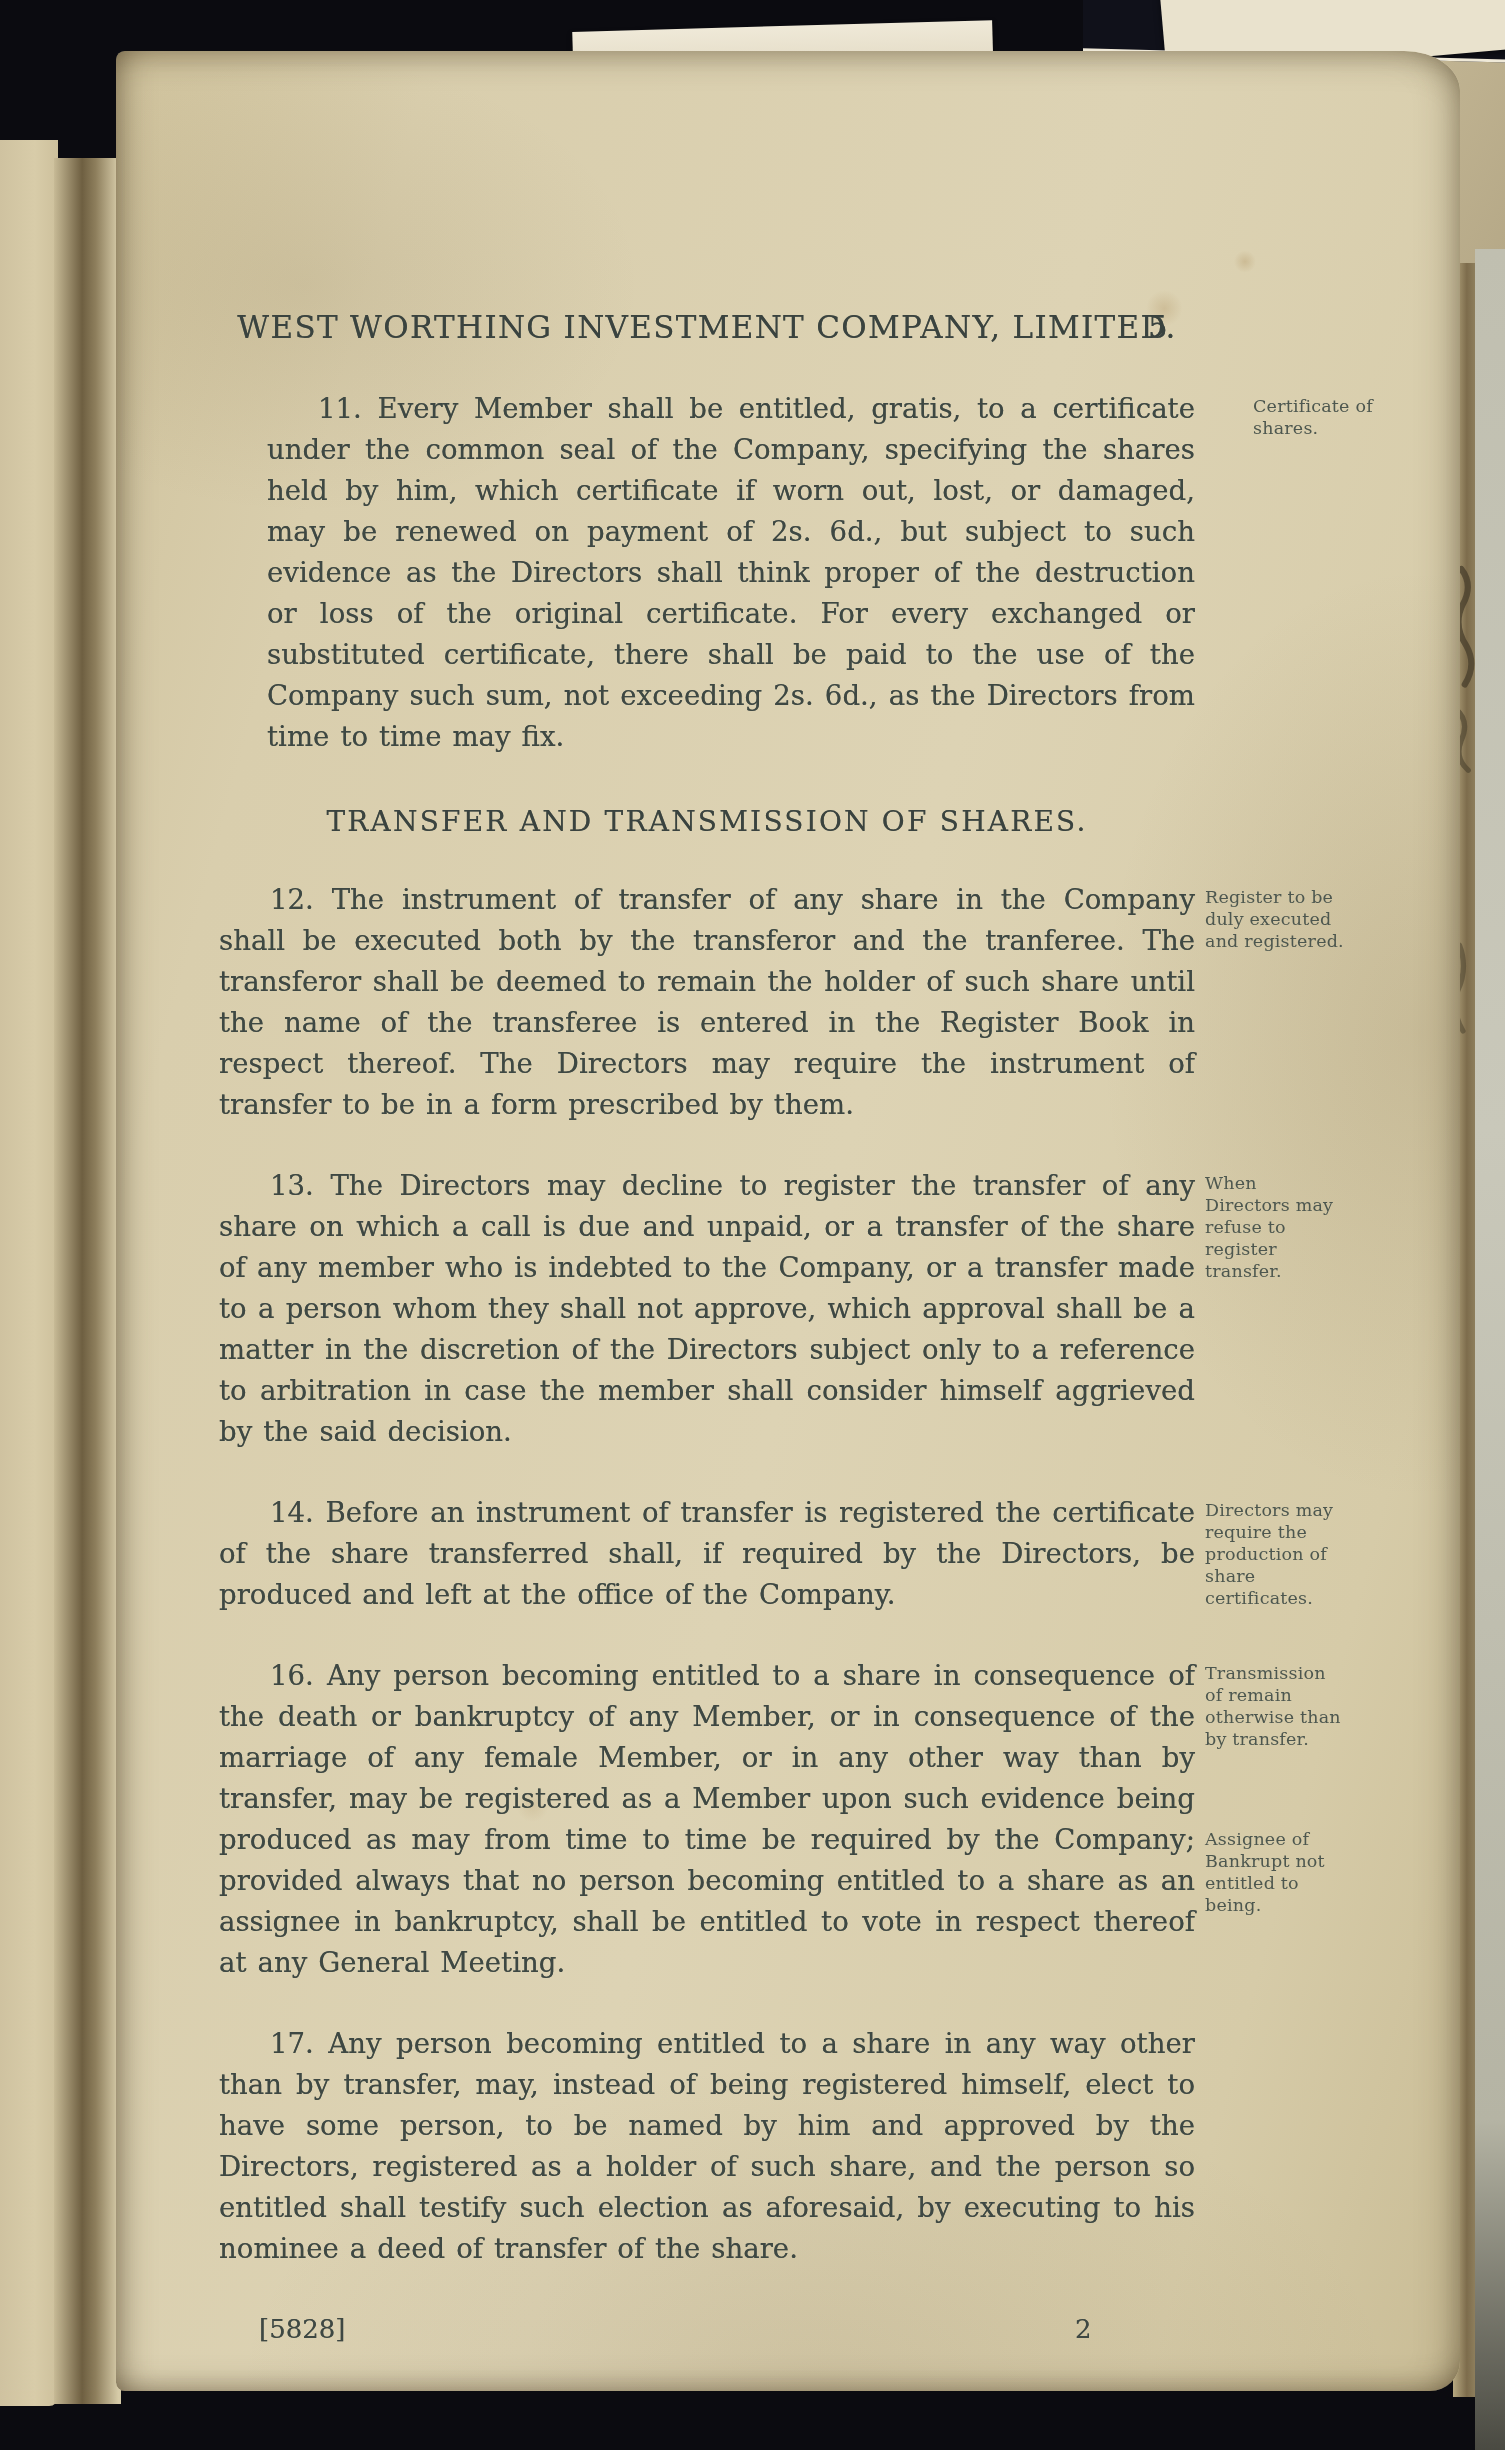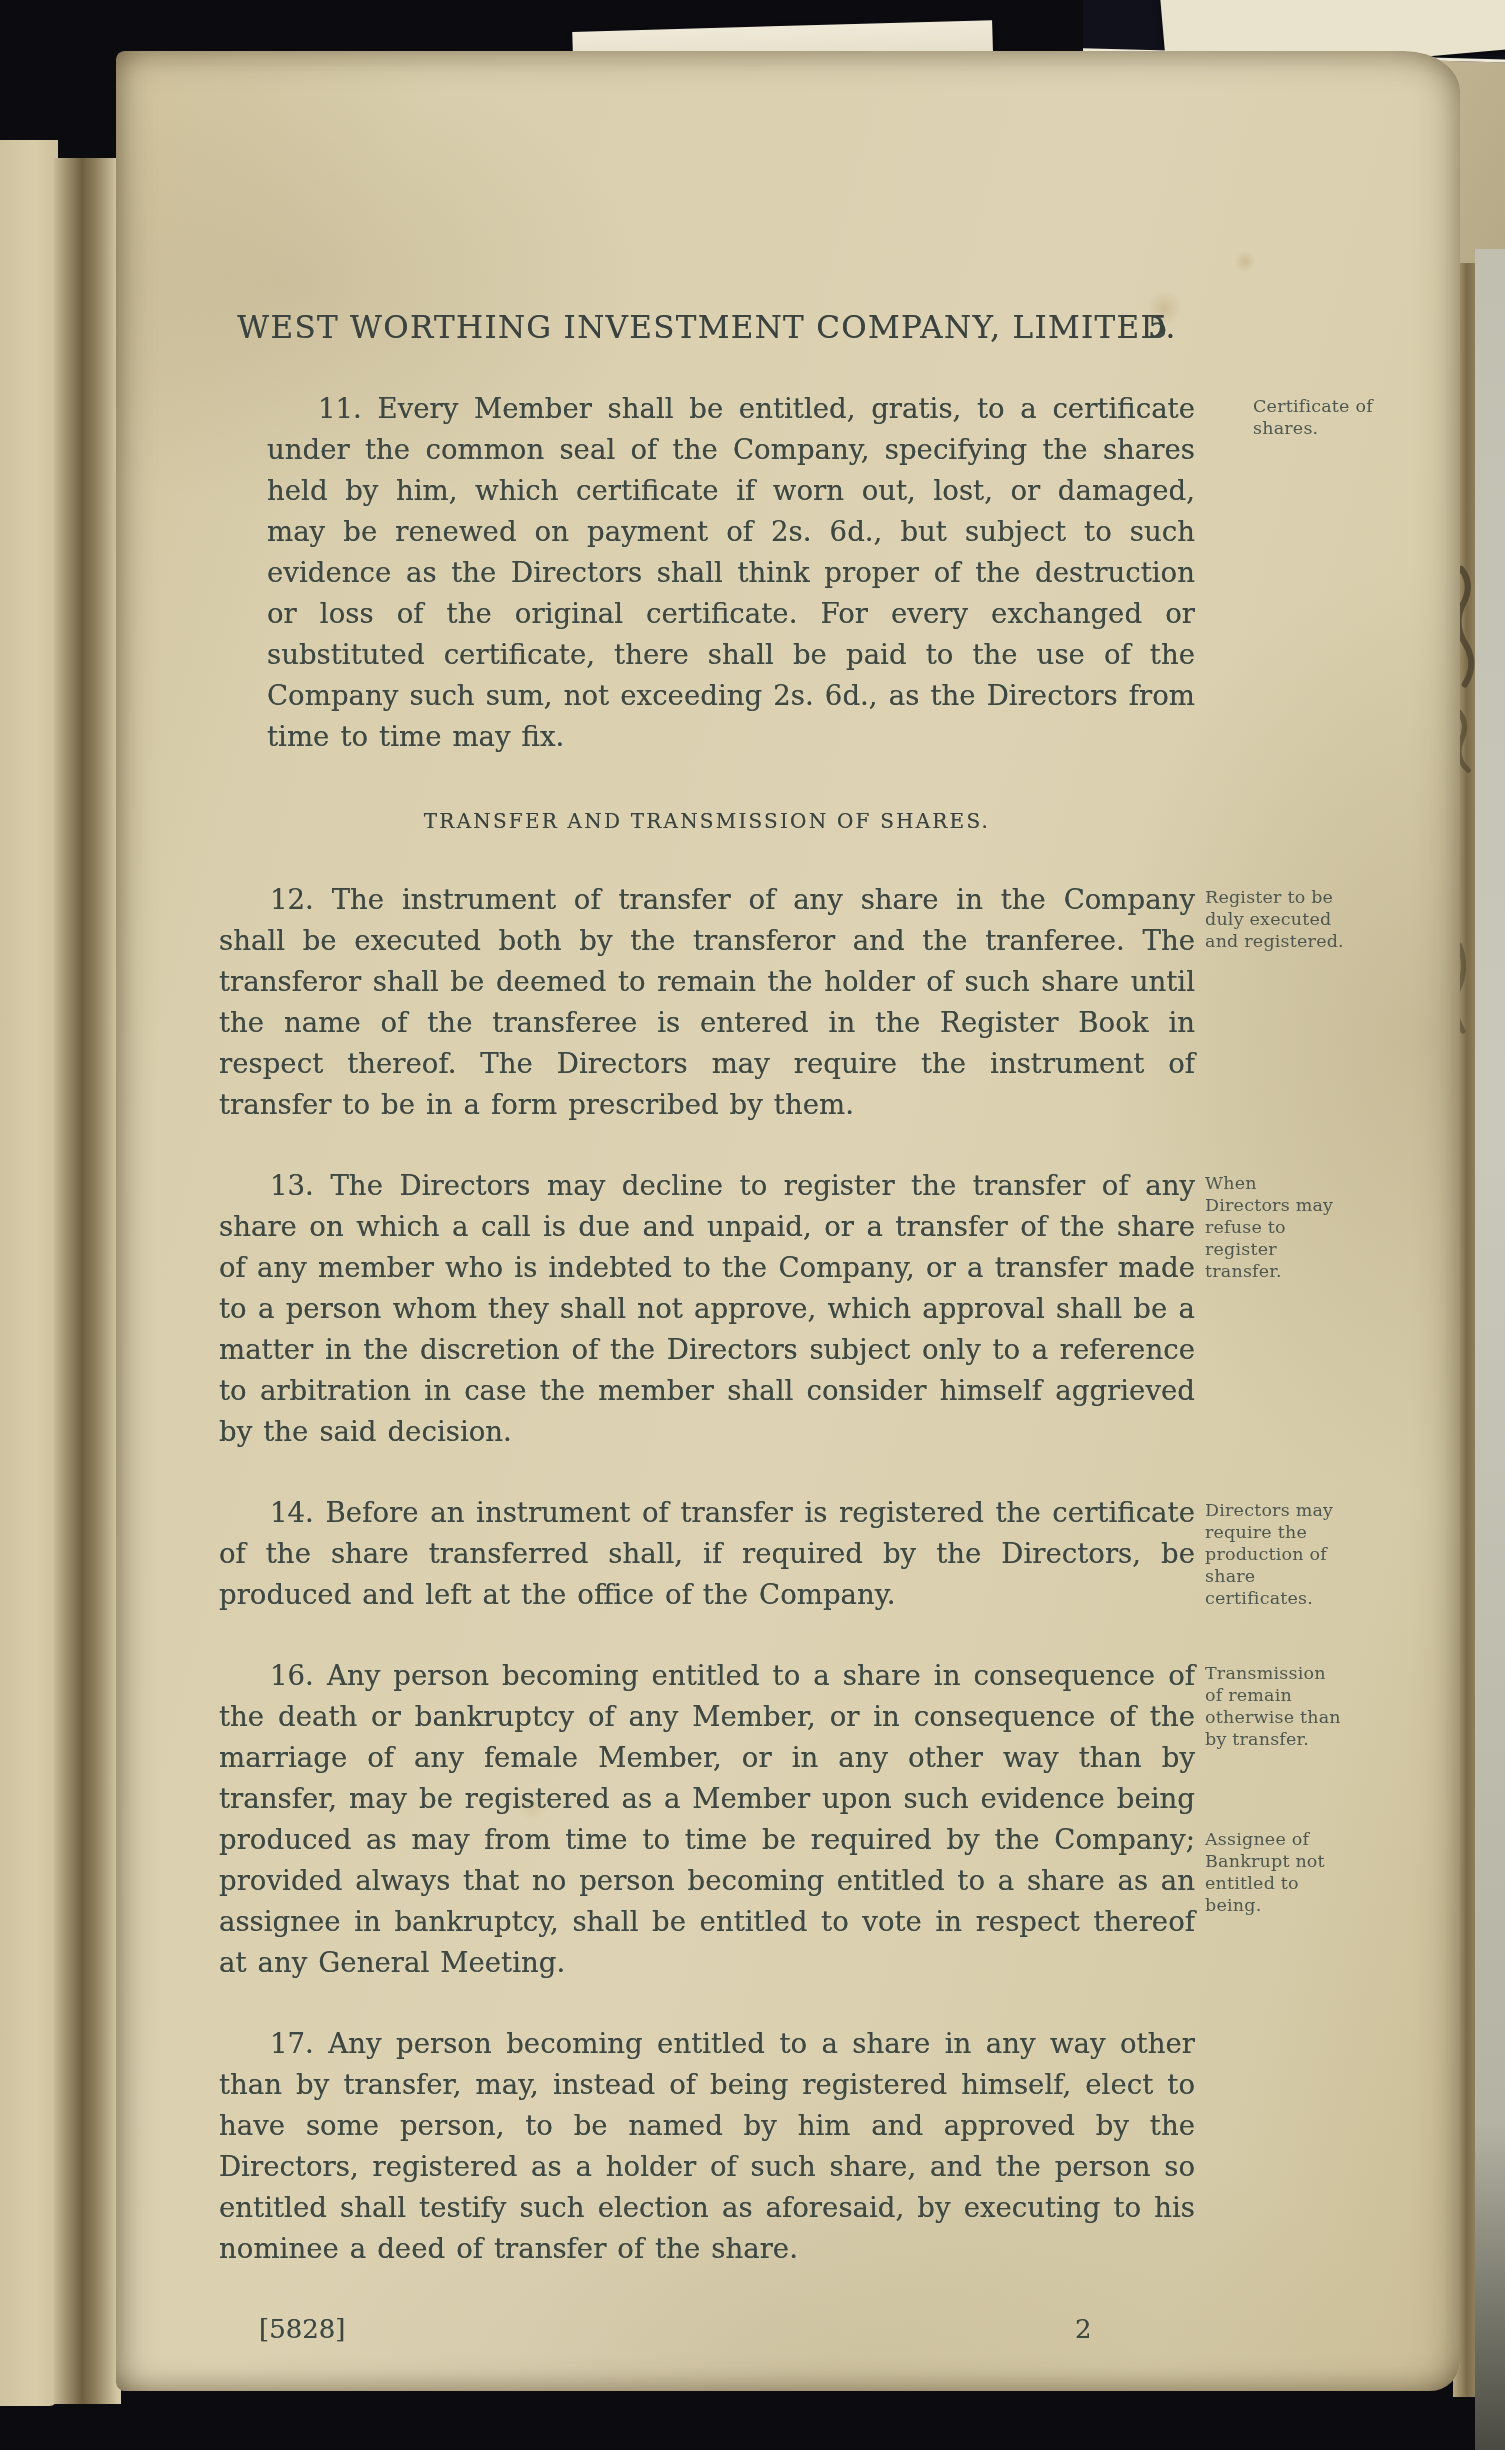--- a/index.html
+++ b/index.html
@@ -81,21 +81,21 @@
   .running-head {
     position:relative; margin-top:256px;
     text-align:center; font-size:31px; letter-spacing:1.3px;
     color:#3a433f; white-space:nowrap;
   }
   .running-head .page-num {
     position:absolute; left:929px; top:0; letter-spacing:0;
   }
 
   .section-heading {
-    text-align:center; font-size:20px; letter-spacing:2.2px;
+    text-align:center; font-size:28px; letter-spacing:2.2px;
     color:#3a433f; margin:10.5px 0 37px 0;
   }
 
   .para-block { position:relative; margin-bottom:40px; }
   .para-block p {
     text-align:justify; text-indent:51px; word-spacing:2.2px;
   }
   .first-block { margin-top:40px;margin-left:48px; }
   .pre-heading { margin-bottom:44px; }
 

